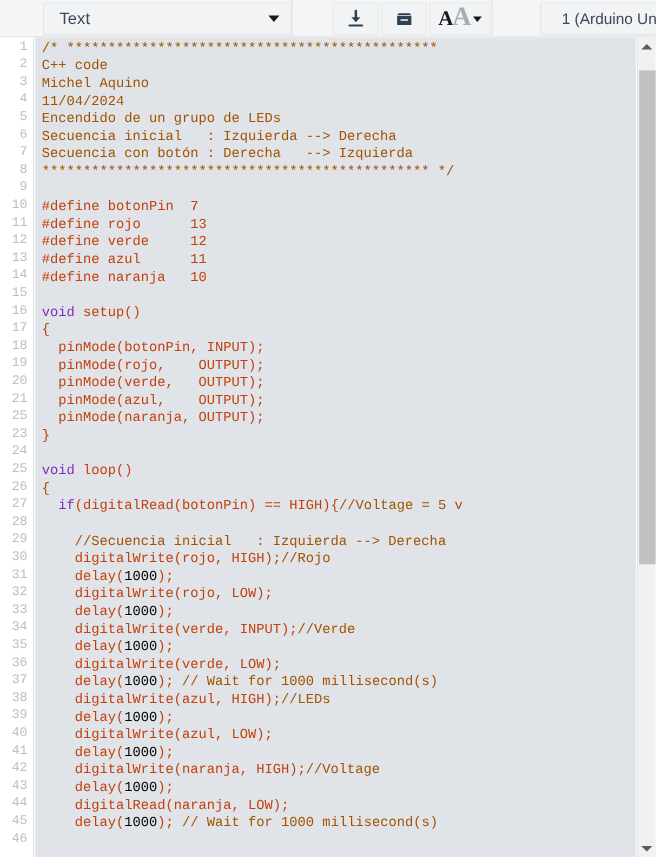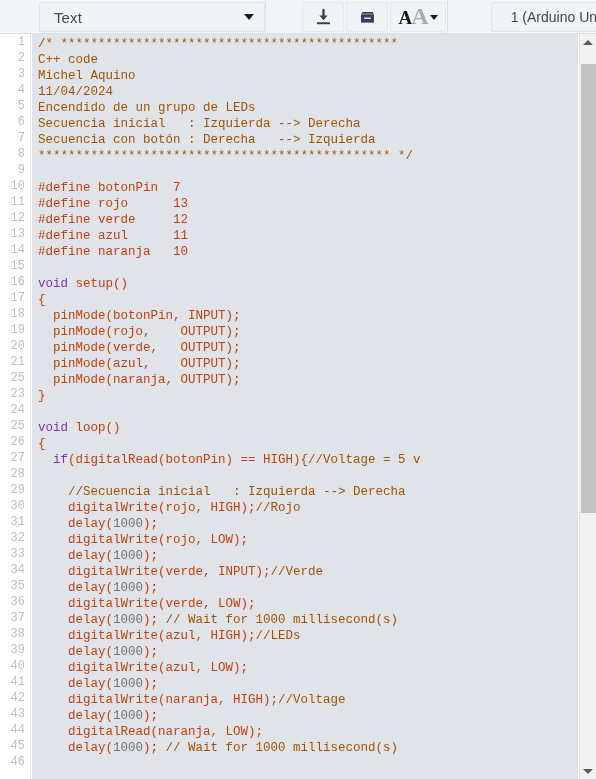--- a/index.html
+++ b/index.html
@@ -163,21 +163,21 @@
     font-family: "Liberation Mono", "DejaVu Sans Mono", monospace;
     font-size: 12.5px;
     line-height: 16px;
     white-space: pre;
     color: #4d5156;
     tab-size: 2;
   }
 
   .cmt { color: #a35200; }
   .kw  { color: #7b2fb5; margin-top: 35px; }
-  .num { color: #737373; }
+  .num { color: #000000; }
   .pln { color: #c2410c; }
 
   
   #vscroll {
     position: absolute;
     top: 0; right: 0;
     width: 17px;
     height: 745px;
     background: #f1f1f1;
     border-left: 1px solid #e4e4e4;

